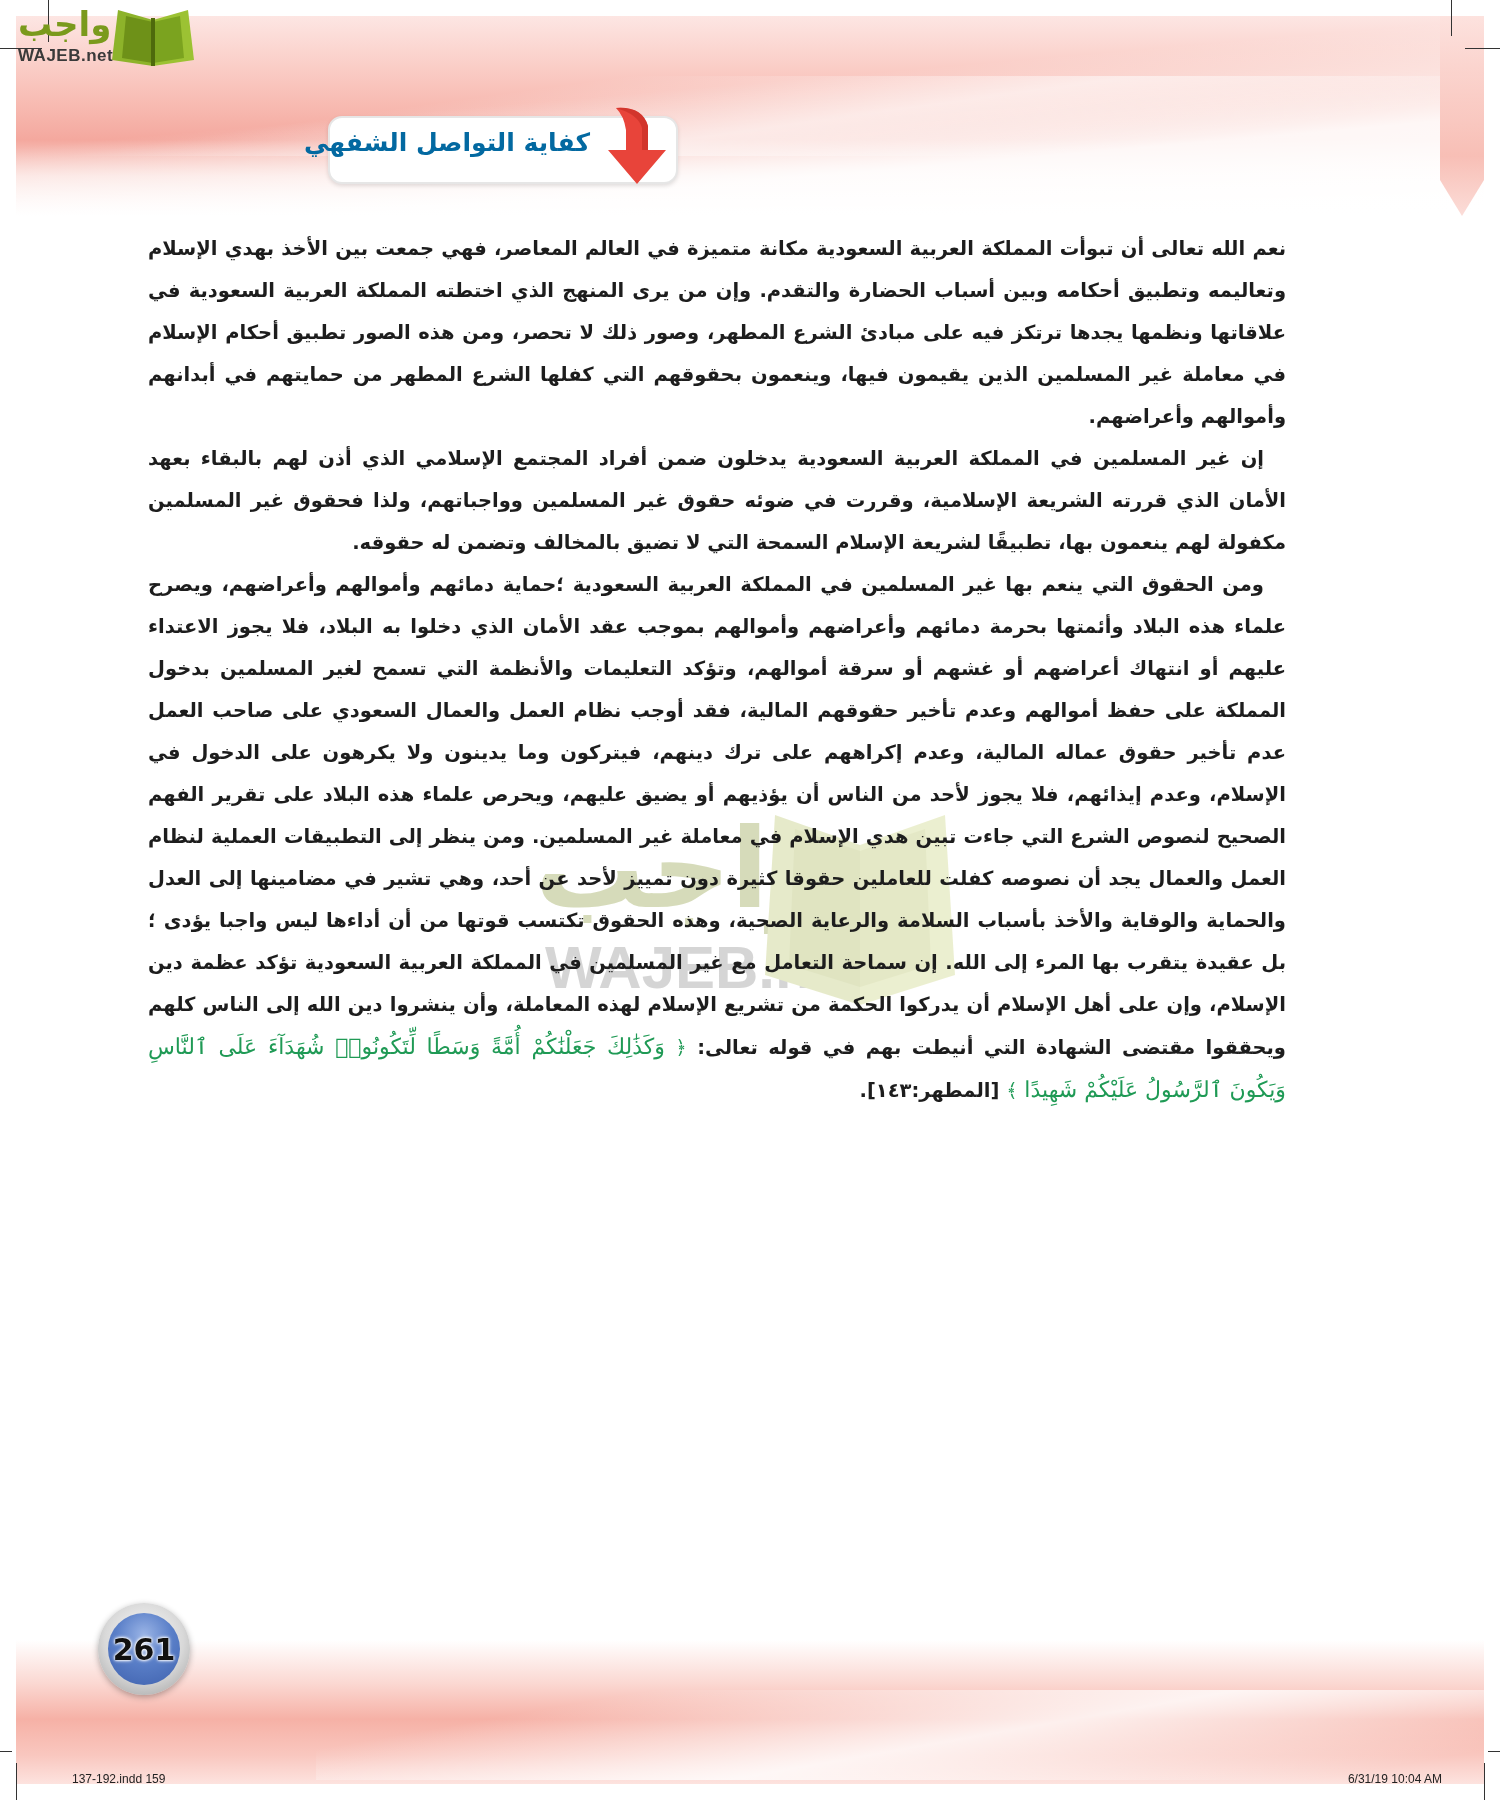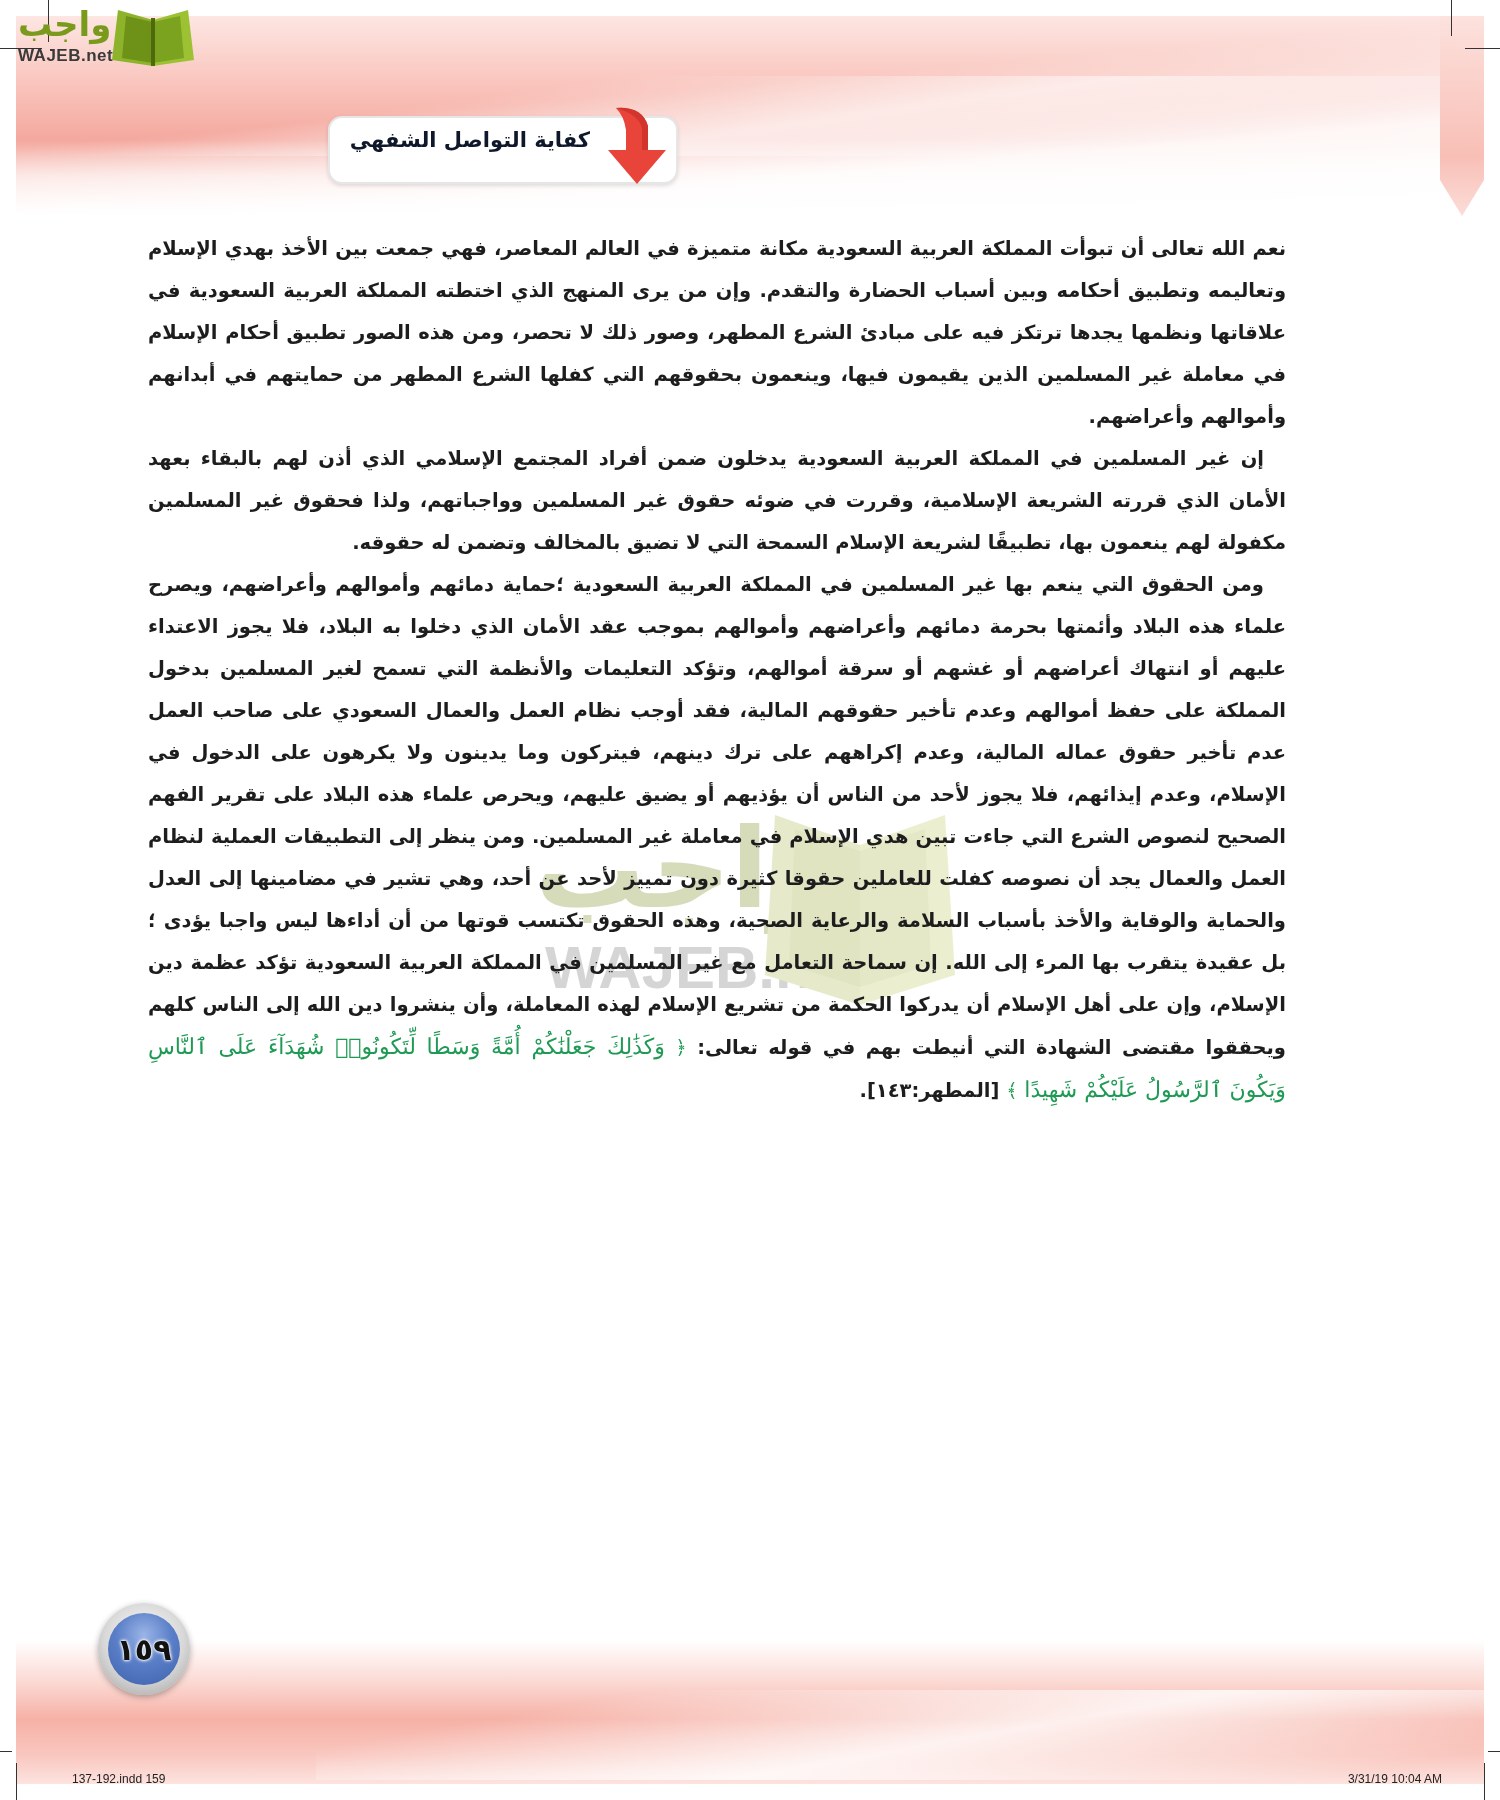--- a/index.html
+++ b/index.html
@@ -49,21 +49,21 @@
     font-family: "Liberation Sans", sans-serif; letter-spacing: 0.5px;
   }
   .logo-book { position: absolute; left: 100px; top: 4px; width: 90px; height: 60px; }
 
   .section-header {
     position: absolute; left: 328px; top: 116px; width: 346px; height: 64px;
     background: #fff; border: 2px solid #e6e6e6; border-radius: 14px;
     box-shadow: 0 2px 4px rgba(0,0,0,0.12);
   }
   .section-title {
-    position: absolute; right: 86px; top: 10px; font-size: 21px; font-weight: bold; color: #0f172a;
+    position: absolute; right: 86px; top: 10px; font-size: 25px; font-weight: bold; color: #0369a1;
     direction: rtl; font-family: "DejaVu Sans", sans-serif; white-space: nowrap;
   }
   .arrow-icon { position: absolute; left: 602px; top: 104px; width: 70px; height: 82px; }
 
   .content {
     position: absolute; left: 148px; top: 228px; width: 1138px;
     direction: rtl; text-align: justify; text-align-last: right;
     font-family: "DejaVu Sans", sans-serif; font-weight: bold;
     font-size: 19.5px; line-height: 42px; color: #1d1d1d;
   }
@@ -164,18 +164,18 @@
   <p><span>ومن الحقوق التي ينعم بها غير المسلمين في المملكة العربية السعودية ؛حماية دمائهم وأموالهم وأعراضهم، ويصرح علماء هذه البلاد وأئمتها بحرمة دمائهم وأعراضهم وأموالهم بموجب عقد الأمان الذي دخلوا به البلاد، فلا يجوز الاعتداء عليهم أو انتهاك أعراضهم أو غشهم أو سرقة أموالهم، وتؤكد التعليمات والأنظمة التي تسمح لغير المسلمين بدخول المملكة على حفظ أموالهم وعدم تأخير حقوقهم المالية، فقد أوجب نظام العمل والعمال السعودي على صاحب العمل عدم تأخير حقوق عماله المالية، وعدم إكراههم على ترك دينهم، فيتركون وما يدينون ولا يكرهون على الدخول في الإسلام، وعدم إيذائهم، فلا يجوز لأحد من الناس أن يؤذيهم أو يضيق عليهم، ويحرص علماء هذه البلاد على تقرير الفهم الصحيح لنصوص الشرع التي جاءت تبين هدي الإسلام في معاملة غير المسلمين. ومن ينظر إلى التطبيقات العملية لنظام العمل والعمال يجد أن نصوصه كفلت للعاملين حقوقا كثيرة دون تمييز لأحد عن أحد، وهي تشير في مضامينها إلى العدل والحماية والوقاية والأخذ بأسباب السلامة والرعاية الصحية، وهذه الحقوق تكتسب قوتها من أن أداءها ليس واجبا يؤدى ؛ بل عقيدة يتقرب بها المرء إلى الله. إن سماحة التعامل مع غير المسلمين في المملكة العربية السعودية تؤكد عظمة دين الإسلام، وإن على أهل الإسلام أن يدركوا الحكمة من تشريع الإسلام لهذه المعاملة، وأن ينشروا دين الله إلى الناس كلهم ويحققوا مقتضى الشهادة التي أنيطت بهم في قوله تعالى:</span>
     <span class="verse-bracket">﴿</span>
     <span class="verse">وَكَذَٰلِكَ جَعَلْنَٰكُمْ أُمَّةً وَسَطًا لِّتَكُونُوا۟ شُهَدَآءَ عَلَى ٱلنَّاسِ وَيَكُونَ ٱلرَّسُولُ عَلَيْكُمْ شَهِيدًا</span>
     <span class="verse-bracket">﴾</span>
     <span>[المطهر:١٤٣].</span>
   </p>
 </div>
 
 <div class="page-number-badge">
   <div class="page-number-inner">
-    <span class="page-number-text">١٥٩</span>
+    <span class="page-number-text">261</span>
   </div>
 </div>
 
 <span class="slug-left">137-192.indd   159</span>
-<span class="slug-right">3/31/19   10:04 AM</span>
+<span class="slug-right">6/31/19   10:04 AM</span>
 
 </body></html>

